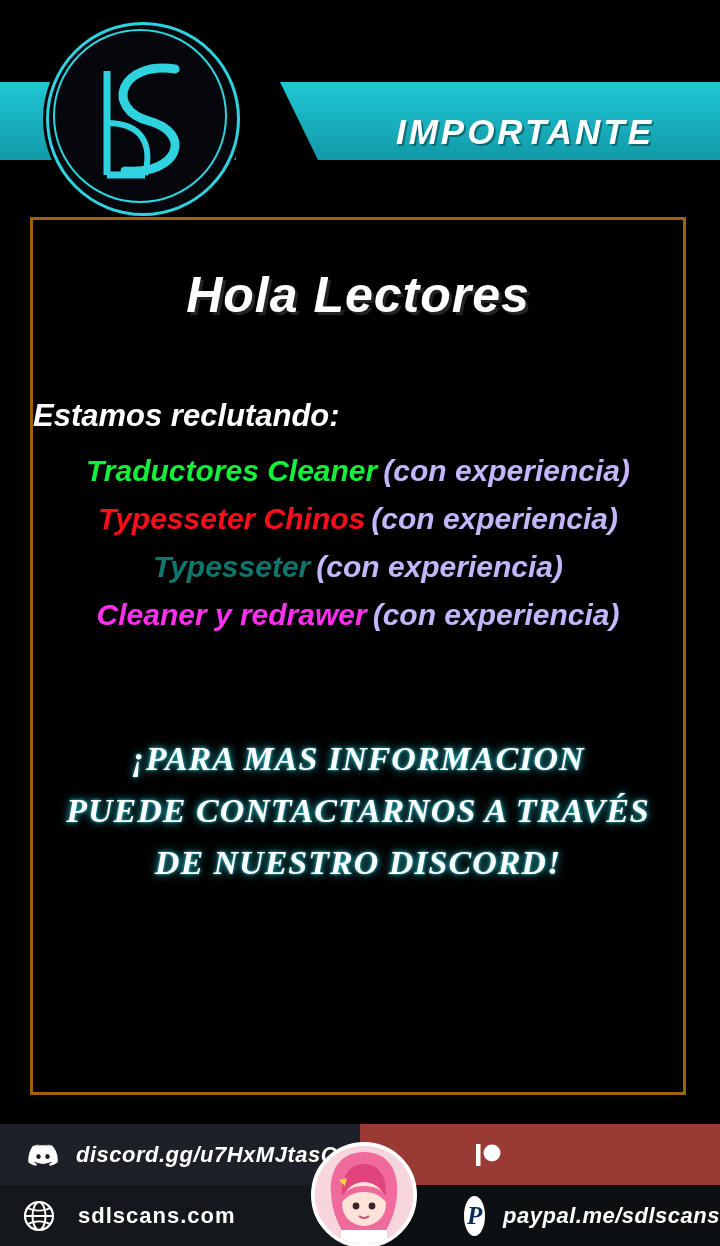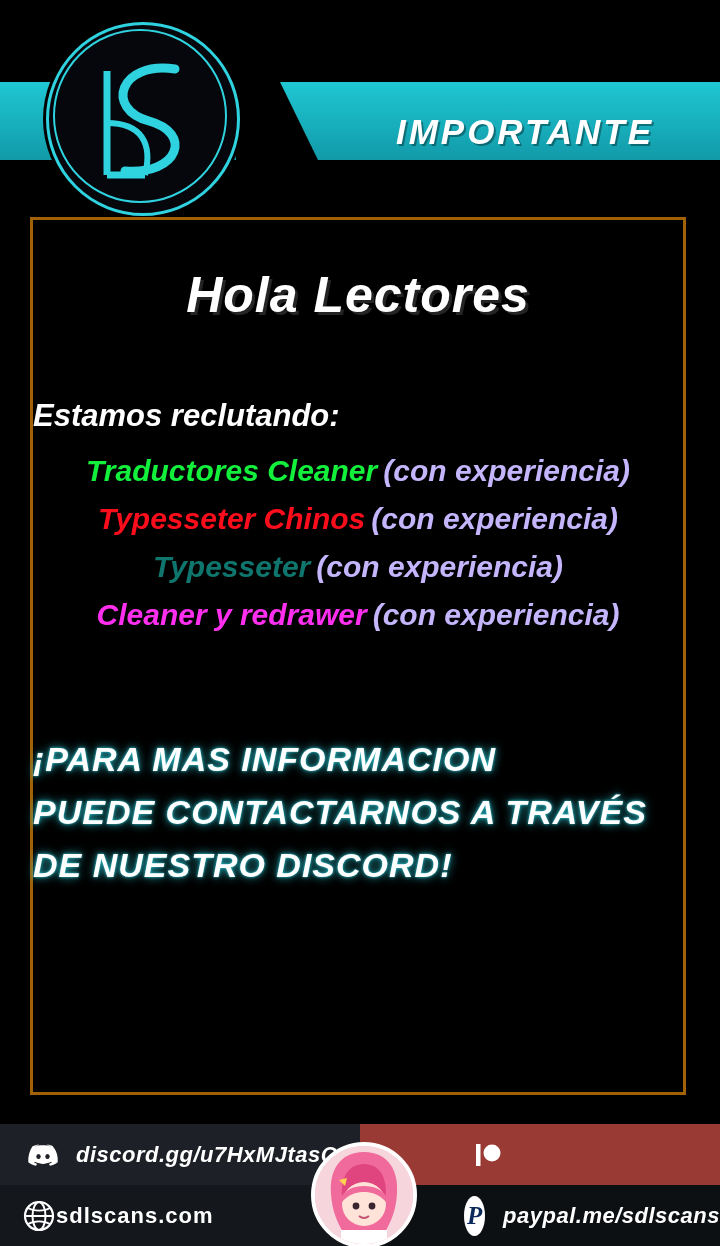--- a/index.html
+++ b/index.html
@@ -120,21 +120,22 @@
     font-weight: bold;
     font-style: italic;
     color: #ffffff;
     white-space: nowrap;
   }
   .role-name { margin-right: 6px; }
   .role-note { color: #c4b5fd; }
 
   .cta {
     margin-top: 108px;
-    text-align: left;
+    text-align: center;
+    font-family: Liberation Serif, serif;
   }
   .cta-line {
     color: #ffffff;
     font-size: 34px;
     font-weight: bold;
     font-style: italic;
     letter-spacing: 1px;
     margin: 14px 0;
     text-shadow: 0 0 10px rgba(47,211,224,0.85), 0 0 3px rgba(47,211,224,0.9);
   }
@@ -172,20 +173,21 @@
   .f-patreon {
     width: 360px;
     background: #9a3a34;
     padding-left: 112px;
     gap: 16px;
   }
   .f-web {
     width: 360px;
     background: #14171c;
     padding-left: 22px;
+    gap: 22px;
   }
   .f-paypal {
     width: 360px;
     background: #0d1013;
     padding-left: 104px;
     gap: 18px;
   }
   .f-text {
     color: #ffffff;
     font-size: 22px;

